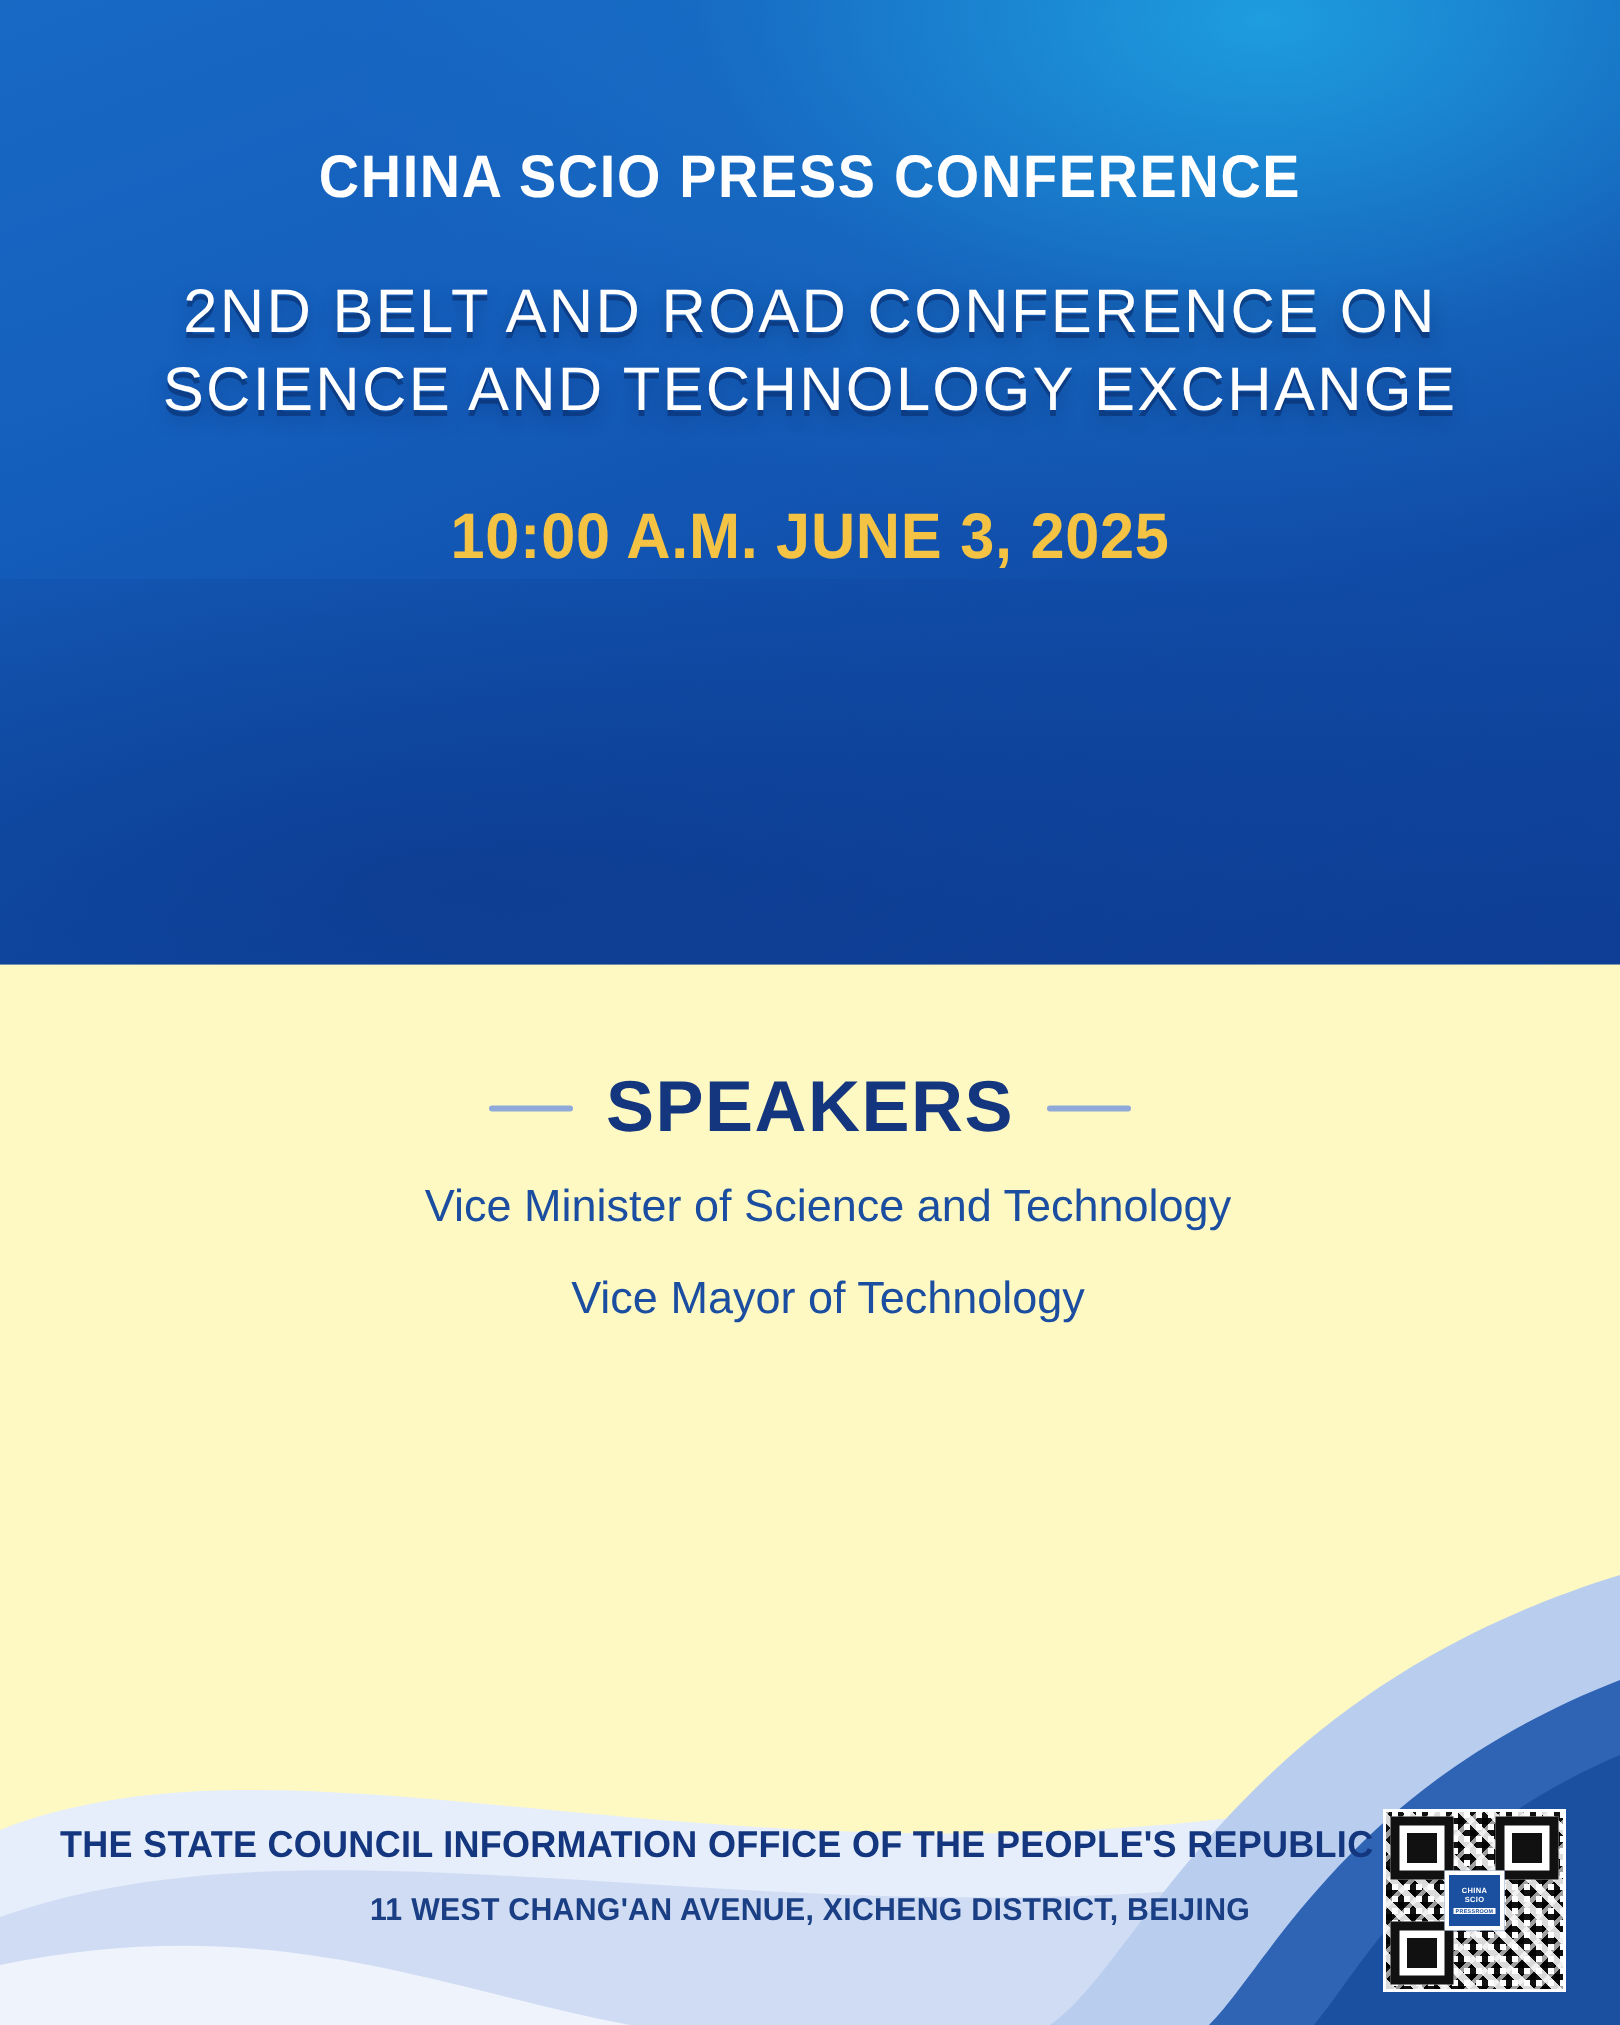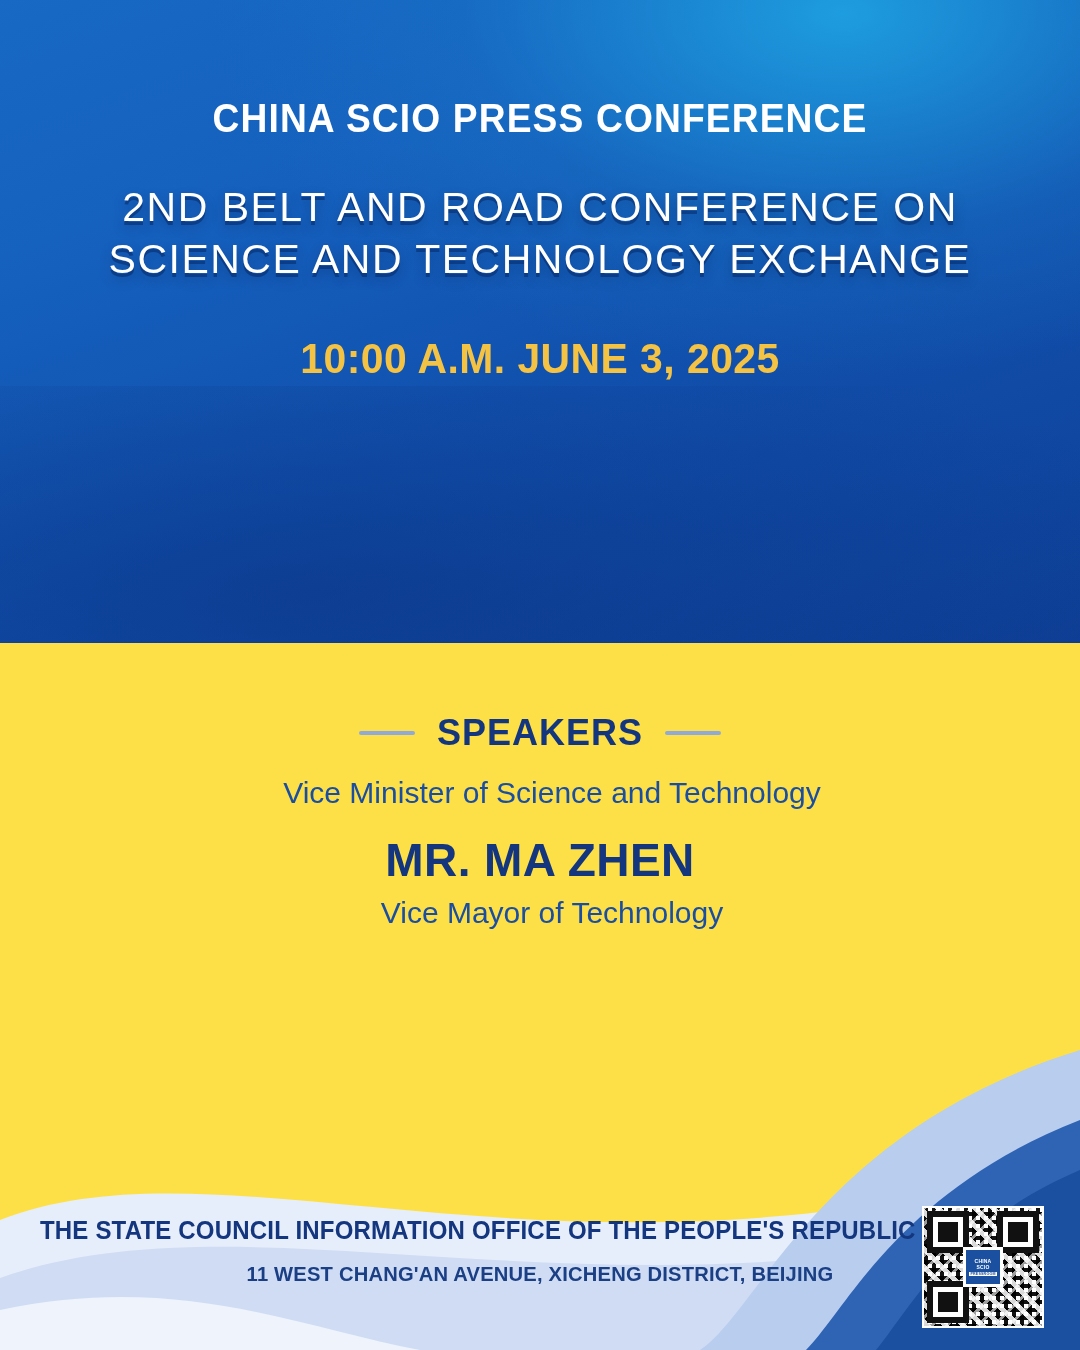--- a/index.html
+++ b/index.html
@@ -11,21 +11,21 @@
     height: 1350px;
     overflow: hidden;
     font-family: "Liberation Sans", sans-serif;
     background: #ffffff;
   }
   .poster {
     position: relative;
     width: 1080px;
     height: 1350px;
     overflow: hidden;
-    background: #fde047;
+    background: #fef9c3;
   }
 
   
   .hero {
     position: absolute;
     left: 0;
     top: 0;
     width: 1080px;
     height: 643px;
     background:
@@ -99,21 +99,21 @@
     margin-top: 72px;
   }
   .head-rule {
     width: 56px;
     height: 4px;
     background: #8fa9d8;
     border-radius: 2px;
   }
   .speakers-label {
     color: #14367f;
-    font-size: 36px;
+    font-size: 48px;
     font-weight: 700;
     letter-spacing: 1px;
     line-height: 1;
   }
   .speaker {
     margin-top: 22px;
   }
   .speaker-name {
     color: #14367f;
     font-size: 46px;
@@ -267,21 +267,20 @@
       <span class="head-rule"></span>
       <span class="speakers-label">SPEAKERS</span>
       <span class="head-rule"></span>
     </div>
 
     <div class="speaker">
       <div class="speaker-role">Vice Minister of Science and Technology</div>
     </div>
 
     <div class="speaker">
-      <div class="speaker-name">MR. MA ZHEN</div>
       <div class="speaker-role">Vice Mayor of Technology</div>
     </div>
 
   </div>
 
   <div class="footer">
     <div class="footer-org">THE STATE COUNCIL INFORMATION OFFICE OF THE PEOPLE'S REPUBLIC OF CHINA</div>
     <div class="footer-addr">11 WEST CHANG'AN AVENUE, XICHENG DISTRICT, BEIJING</div>
   </div>
 

